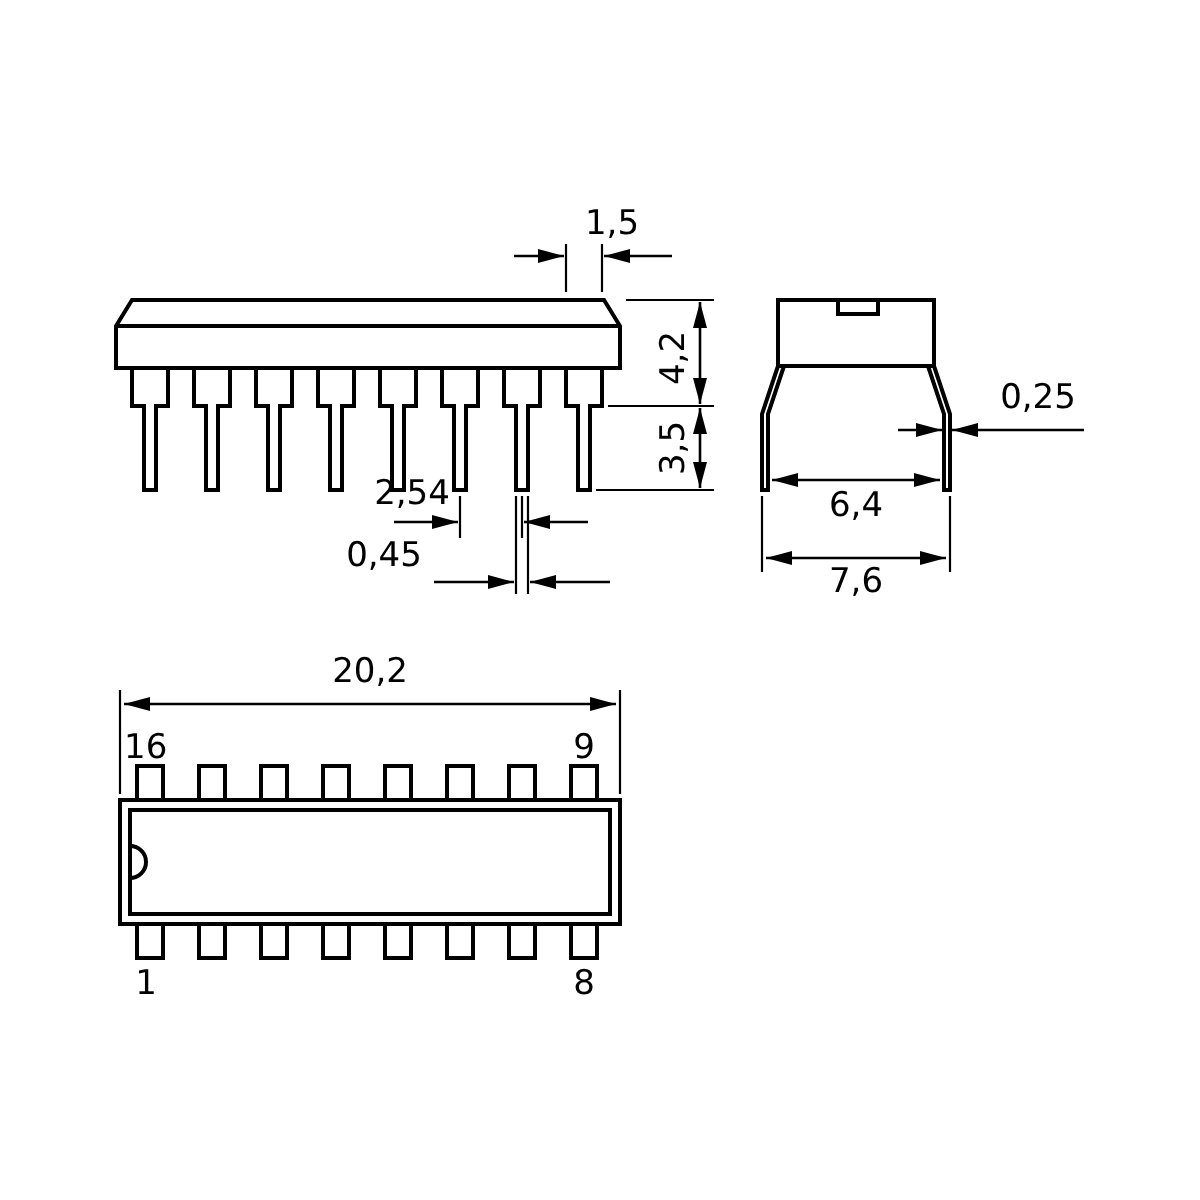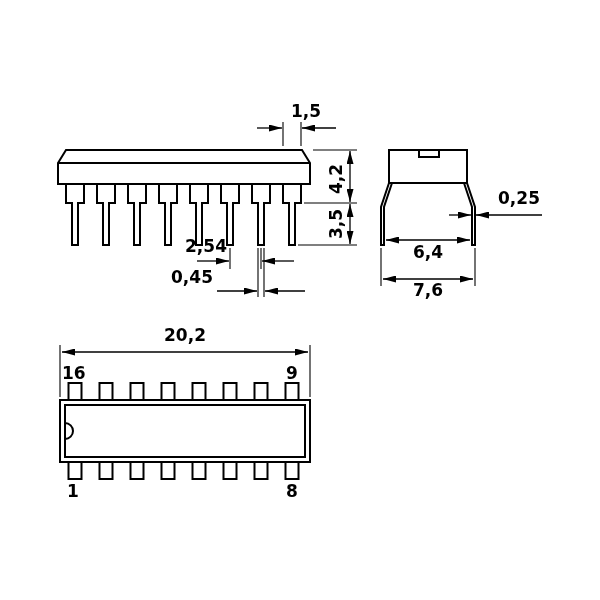--- a/index.html
+++ b/index.html
@@ -1,16 +1,16 @@
 <!DOCTYPE html>
 <html><head>
 <meta charset="utf-8">
 <style>
   html,body{margin:0;padding:0;background:#ffffff;}
-  #canvas{width:600px;height:600px;position:relative;background:#ffffff;font-weight:bold;}
+  #canvas{width:600px;height:600px;position:relative;background:#ffffff;}
   svg{display:block;}
   svg text{
     font-family:"DejaVu Sans","Liberation Sans",sans-serif;
     font-size:17px;
     fill:#000;
   }
   .outline{stroke:#000;stroke-width:2;fill:none;}
   .pad{stroke:#000;stroke-width:2;fill:#fff;}
   .dim{stroke:#000;stroke-width:1.3;fill:none;}
   .ext{stroke:#000;stroke-width:1.1;fill:none;}

